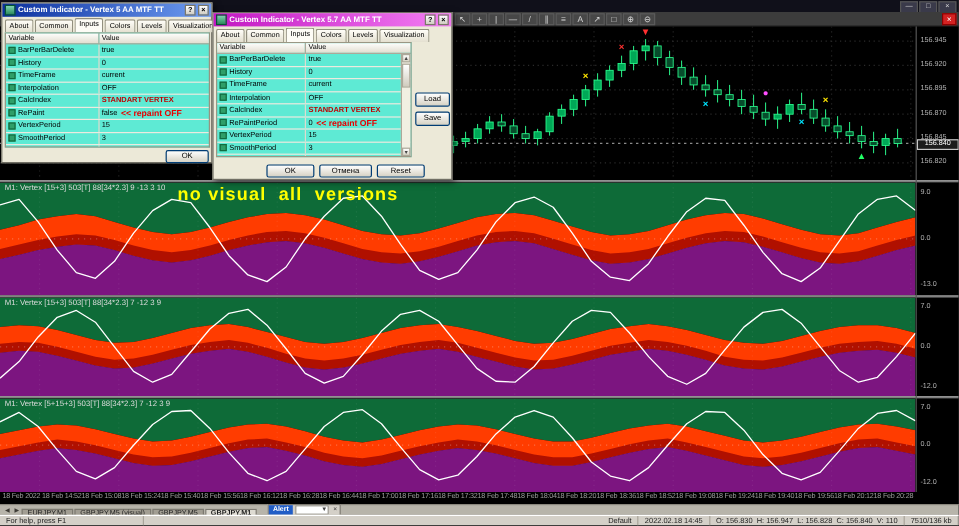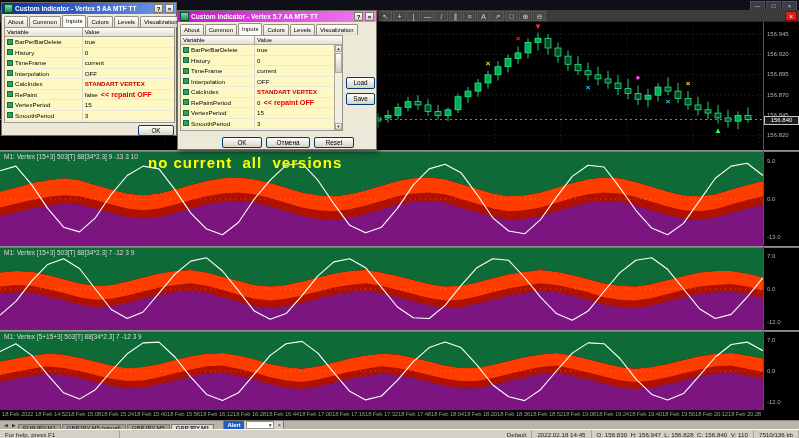--- a/index.html
+++ b/index.html
@@ -51,21 +51,21 @@
   .d2{left:177px;top:10px;width:200px;height:140px;z-index:30;}
   .tbar{height:11px;display:flex;align-items:center;padding:0 2px;gap:2px;}
   .d1 .tbar{background:linear-gradient(90deg,#0a2f9e,#6f9df2);}
   .d2 .tbar{background:linear-gradient(90deg,#c217c2,#f37ef3);}
   .ticon{width:7px;height:7px;background:linear-gradient(#7fd4b0,#2a8a5a);border:1px solid #055533;flex:none;}
   .ttext{flex:1;color:#fff;font-weight:bold;font-size:6.6px;white-space:nowrap;overflow:hidden;}
   .tbtn{width:9px;height:9px;flex:none;background:linear-gradient(#fff,#cfcbc0);border:1px solid #7b7869;font-size:6px;line-height:8px;text-align:center;color:#000;font-weight:bold;box-sizing:border-box;}
   .dtabs{height:12px;display:flex;align-items:flex-end;padding:1px 2px 0;}
   .tab{font-size:6px;line-height:8px;padding:1px 3px;background:linear-gradient(#fffef8,#e4e0d0);border:1px solid #928f7f;border-bottom:none;border-radius:2px 2px 0 0;margin-right:1px;}
   .tab.active{background:#fdfcf6;padding-bottom:2px;}
-  .grid{position:absolute;background:#fef9c3;border:1px solid #9a9784;box-sizing:border-box;}
+  .grid{position:absolute;background:#5eead4;border:1px solid #9a9784;box-sizing:border-box;}
   .d1 .grid{left:2px;top:24px;width:171px;height:96px;}
   .d2 .grid{left:2px;top:24px;width:163px;height:96px;}
   .ghead{display:flex;height:9px;}
   .hc{font-size:6px;line-height:8px;padding:0 2px;background:linear-gradient(#fdfdfb,#e2ded0);border-right:1px solid #aca899;border-bottom:1px solid #aca899;box-sizing:border-box;}
   .hc1{width:46%;} .hc2{flex:1;border-right:none;}
   .rows{position:absolute;top:9px;left:0;right:0;bottom:0;overflow:hidden;}
   .trow{display:flex;height:9.5px;border-bottom:1px solid #eceadf;align-items:center;}
   .nc{width:46%;display:flex;align-items:center;gap:2px;padding:0 2px;border-right:1px solid #dedbce;overflow:hidden;white-space:nowrap;height:100%;box-sizing:border-box;}
   .vc{flex:1;display:flex;align-items:center;padding:0 2px;white-space:nowrap;height:100%;overflow:visible;}
   .pico{width:6px;height:6px;flex:none;background:#2f9e68;border:1px solid #116b40;box-sizing:border-box;}
@@ -331,21 +331,21 @@
         <div class="tlab" style="left: 464px;">18 Feb 18:20</div>
         <div class="tlab" style="left: 497px;">18 Feb 18:36</div>
         <div class="tlab" style="left: 530px;">18 Feb 18:52</div>
         <div class="tlab" style="left: 563px;">18 Feb 19:08</div>
         <div class="tlab" style="left: 596px;">18 Feb 19:24</div>
         <div class="tlab" style="left: 629px;">18 Feb 19:40</div>
         <div class="tlab" style="left: 662px;">18 Feb 19:56</div>
         <div class="tlab" style="left: 695px;">18 Feb 20:12</div>
         <div class="tlab" style="left: 728px;">18 Feb 20:28</div>
       </div>
-    <div id="yellow-note">no current  all  versions</div>
+    <div id="yellow-note">no visual  all  versions</div>
   </div>
 
   <div class="tabsrow">
     <span class="navbtn">◀</span>
     <span class="navbtn">▶</span>
     <span id="chart-tabs"><span class="ctab">EURJPY,M1</span><span class="ctab">GBPJPY,M5 (visual)</span><span class="ctab">GBPJPY,M5</span><span class="ctab active">GBPJPY,M1</span></span>
     <span class="alertbox">
       <span class="alert-title">Alert</span>
       <span class="alert-combo">▼</span>
       <span class="alert-close">×</span>

